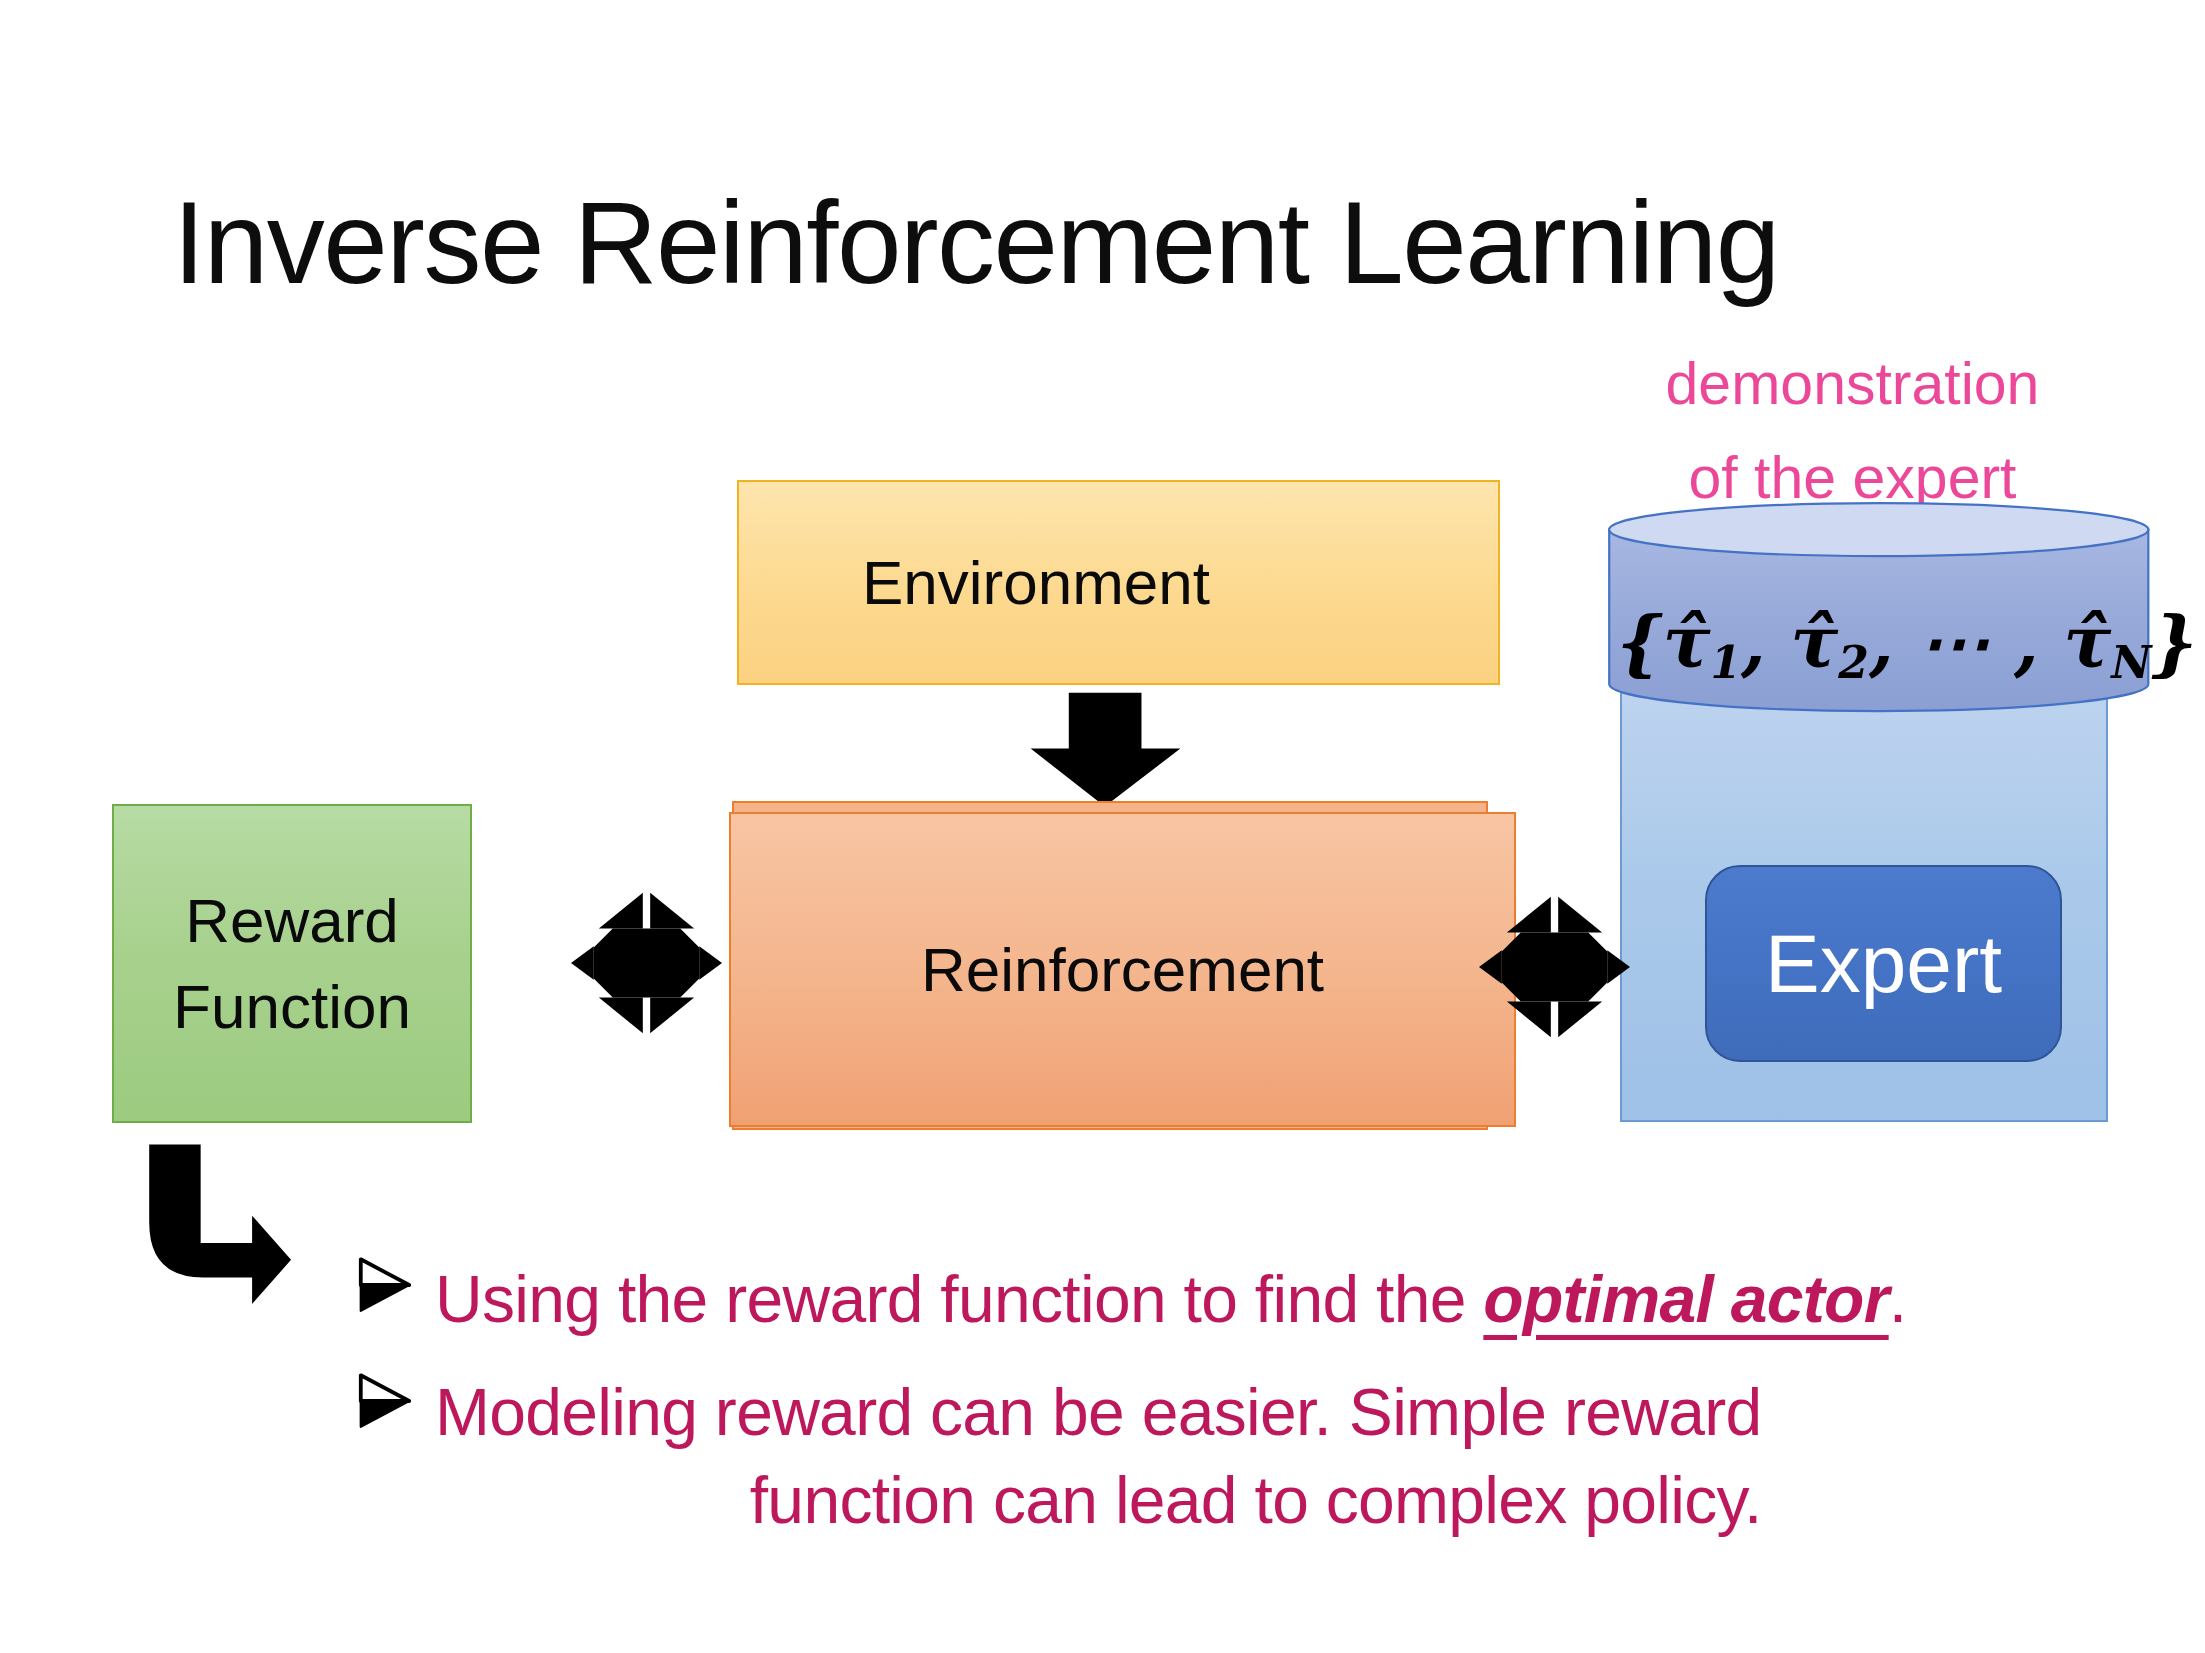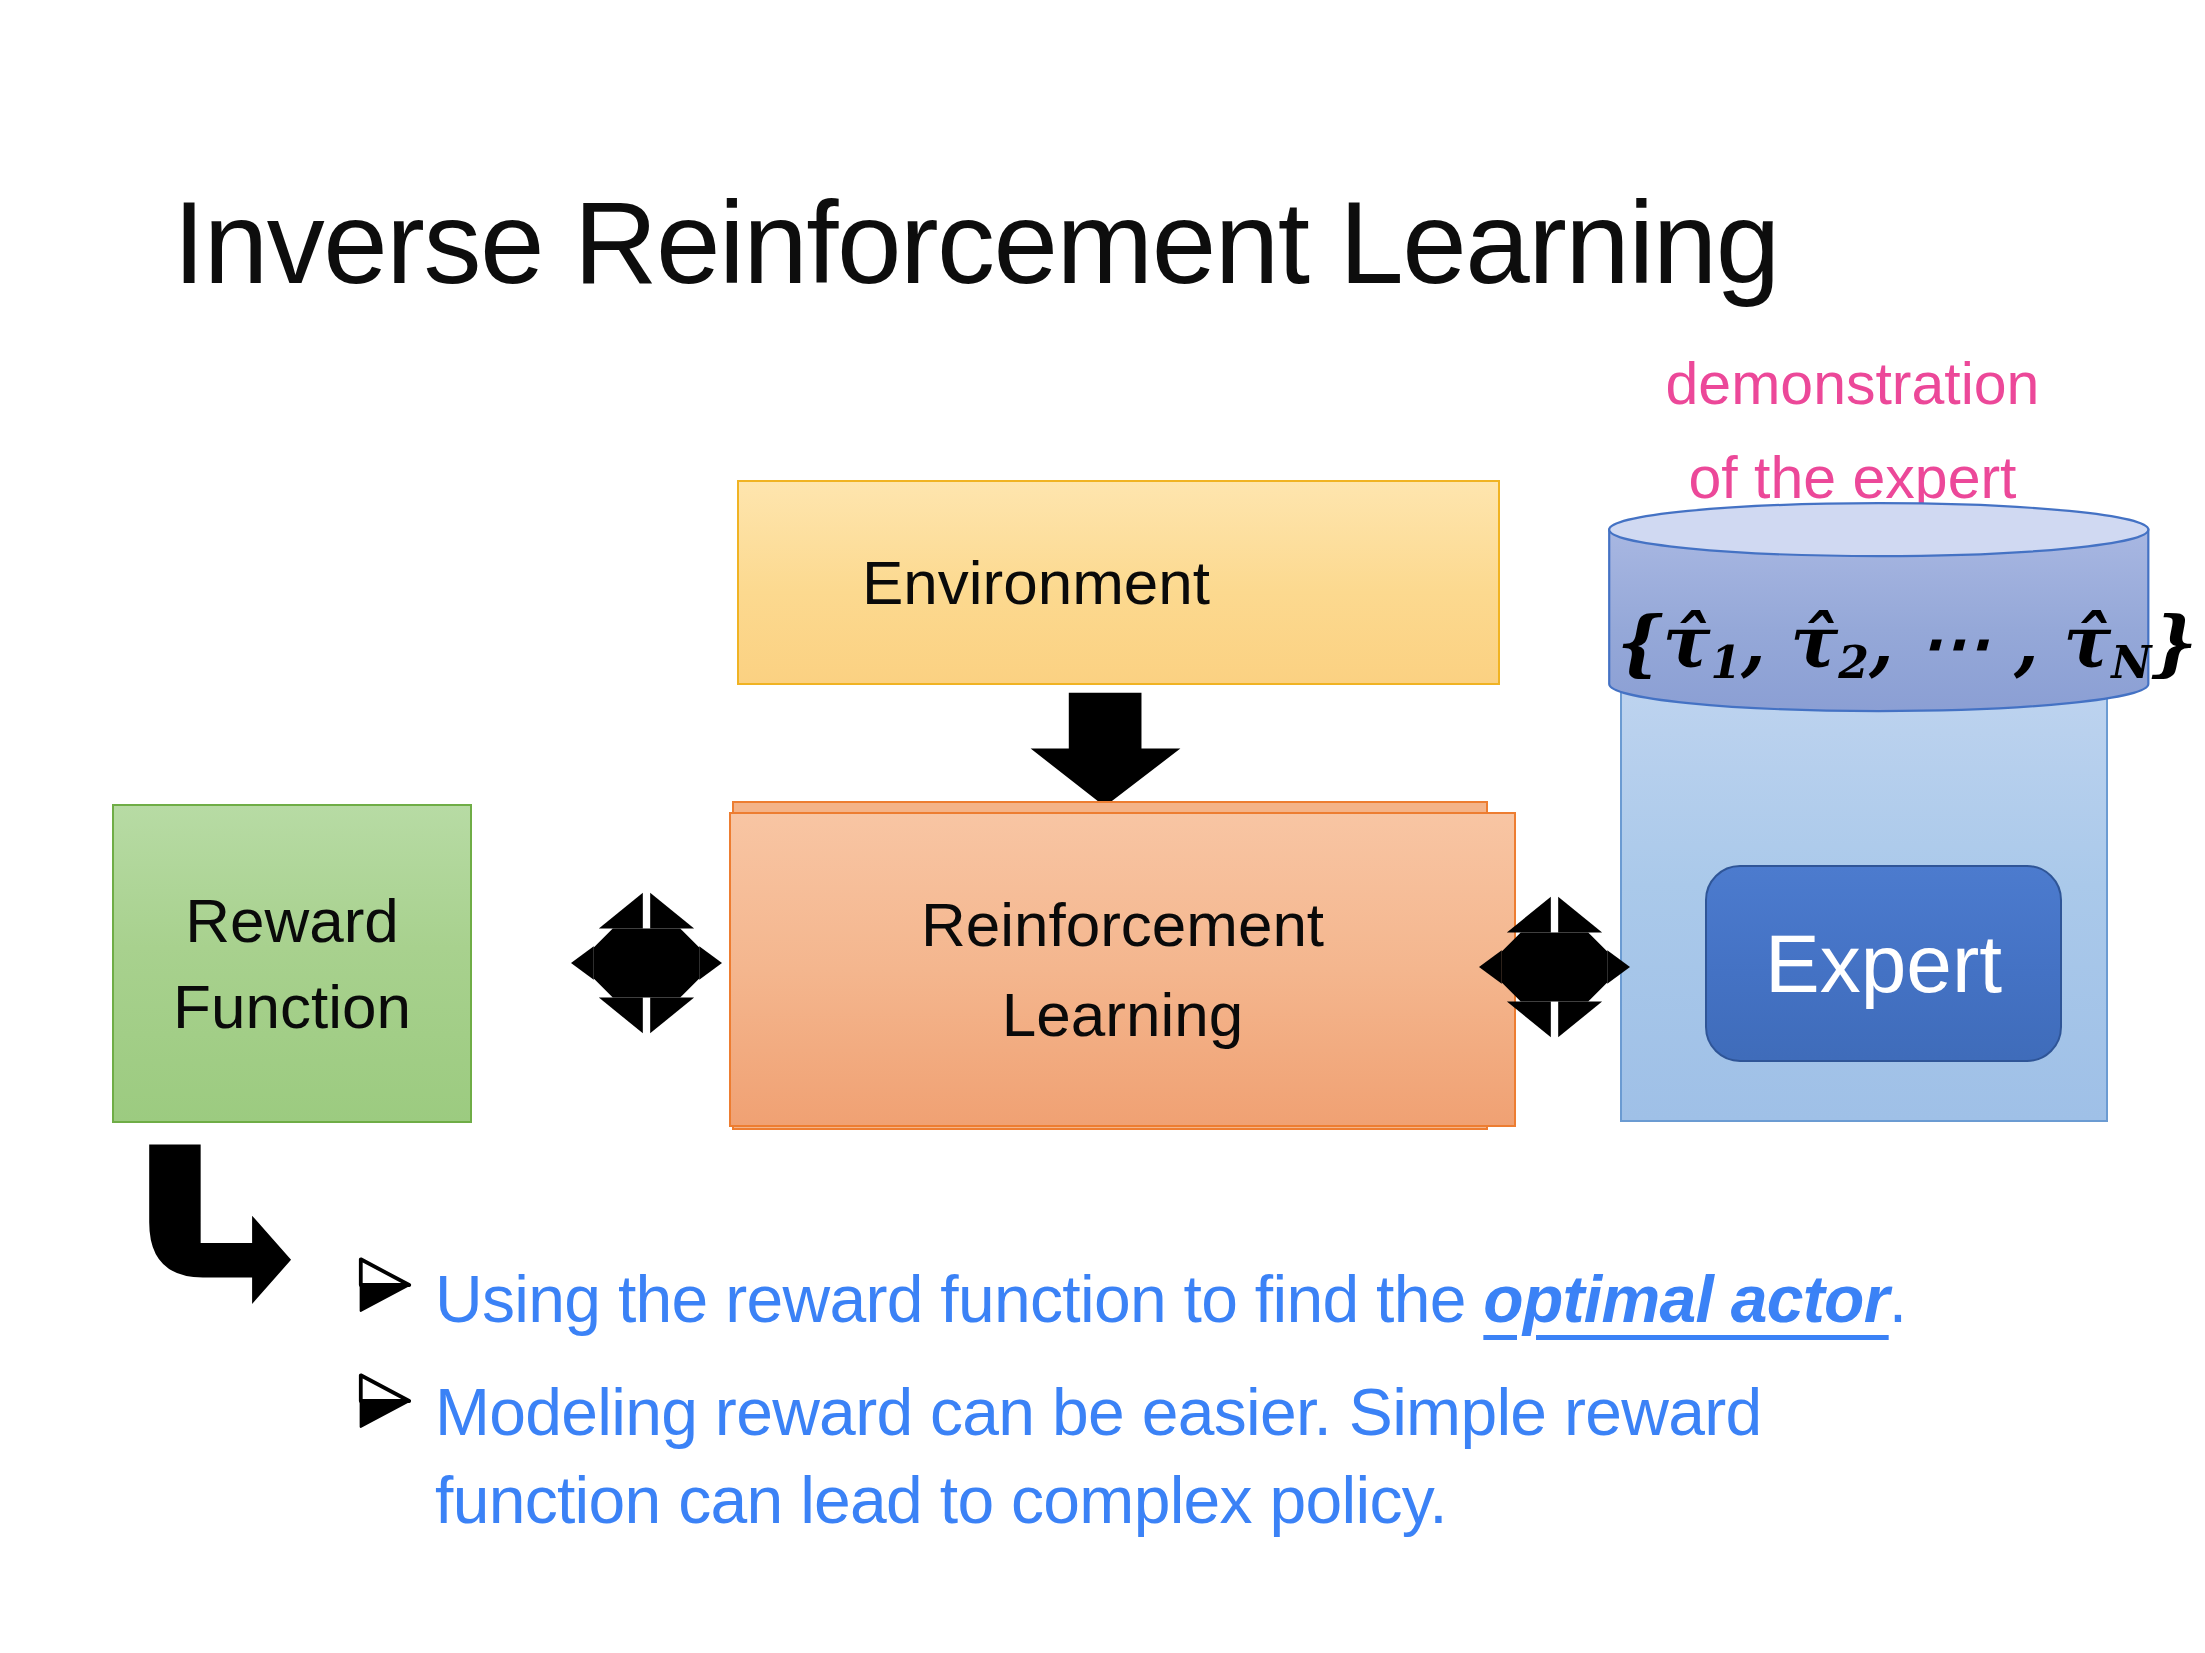--- a/index.html
+++ b/index.html
@@ -92,22 +92,23 @@
   .formula sub{
     font-size:0.62em;
     vertical-align:-0.25em;
     letter-spacing:0;
   }
 
   
   .bullet-text{
     font-size:66px;
     letter-spacing:-0.7px;
-    color:#3b82f6;
+    color:#be185d;
     white-space:nowrap;
+    text-align:right;
   }
   .b1{left:435px;top:1261px;}
   .b2{left:435px;top:1369px;line-height:1.33;}
   .em-underline{
     font-weight:bold;
     font-style:italic;
     text-decoration:underline;
     text-decoration-thickness:5.1px;
     text-underline-offset:13.2px;
   }
@@ -152,21 +153,20 @@
   </svg>
 
   <div class="abs formula">
     <span>{τ̂</span><sub>1</sub><span>, τ̂</span><sub>2</sub><span>, ⋯ , τ̂</span><sub>N</sub><span>}</span>
   </div>
 
   <div class="abs rl-backplate"></div>
   <div class="abs shape-box rl-box">
     <span>
       <span>Reinforcement</span><br>
-      <span>Learning</span>
     </span>
   </div>
 
   <div class="abs shape-box reward-box">
     <span>
       <span>Reward</span><br>
       <span>Function</span>
     </span>
   </div>
 

